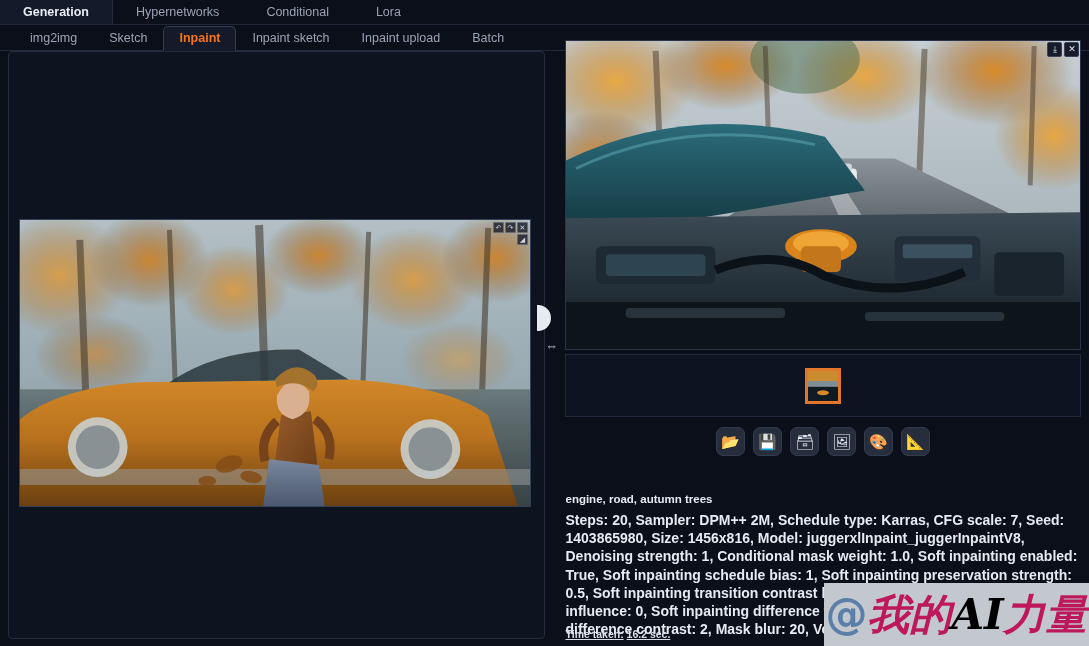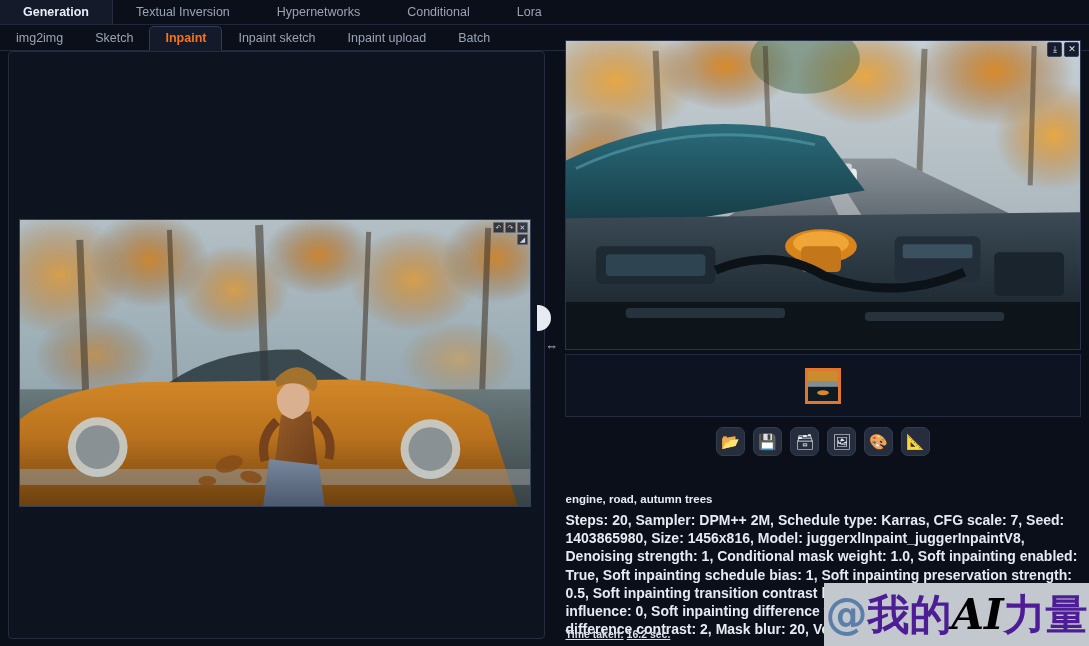--- a/index.html
+++ b/index.html
@@ -36,20 +36,21 @@
     background: #141a29;
     border-right: 1px solid #242c3e;
     border-bottom: 1px solid #141a29;
   }
 
   
   .subtabs {
     height: 26px;
     display: flex;
     align-items: flex-end;
+    padding-left: 14px;
     background: #0b0f19;
     position: relative;
   }
   .subtabs:after {
     content: "";
     position: absolute;
     left: 0; right: 0; bottom: 0;
     height: 1px;
     background: #222b3d;
   }
@@ -253,29 +254,28 @@
     overflow: hidden;
   }
   .wm-text {
     font-family: "DejaVu Serif", serif;
     font-size: 42px;
     font-weight: bold;
     white-space: nowrap;
     line-height: 1;
   }
   .wm-at { color: #5b7fa8; font-family:"DejaVu Sans",sans-serif; }
-  .wm-dark { color: #4c1d95; }
+  .wm-dark { color: #be185d; font-style: italic; }
   .wm-ai { color: #000000; font-style: italic; }
 </style>
 </head>
 <body>
 
 <div class="toptabs">
   <div class="toptab active">Generation</div>
-  <div class="toptab">Textual Inversion</div>
   <div class="toptab">Hypernetworks</div>
   <div class="toptab">Conditional</div>
   <div class="toptab">Lora</div>
 </div>
 
 <div class="subtabs">
   <div class="subtab">img2img</div>
   <div class="subtab">Sketch</div>
   <div class="subtab active">Inpaint</div>
   <div class="subtab">Inpaint sketch</div>

